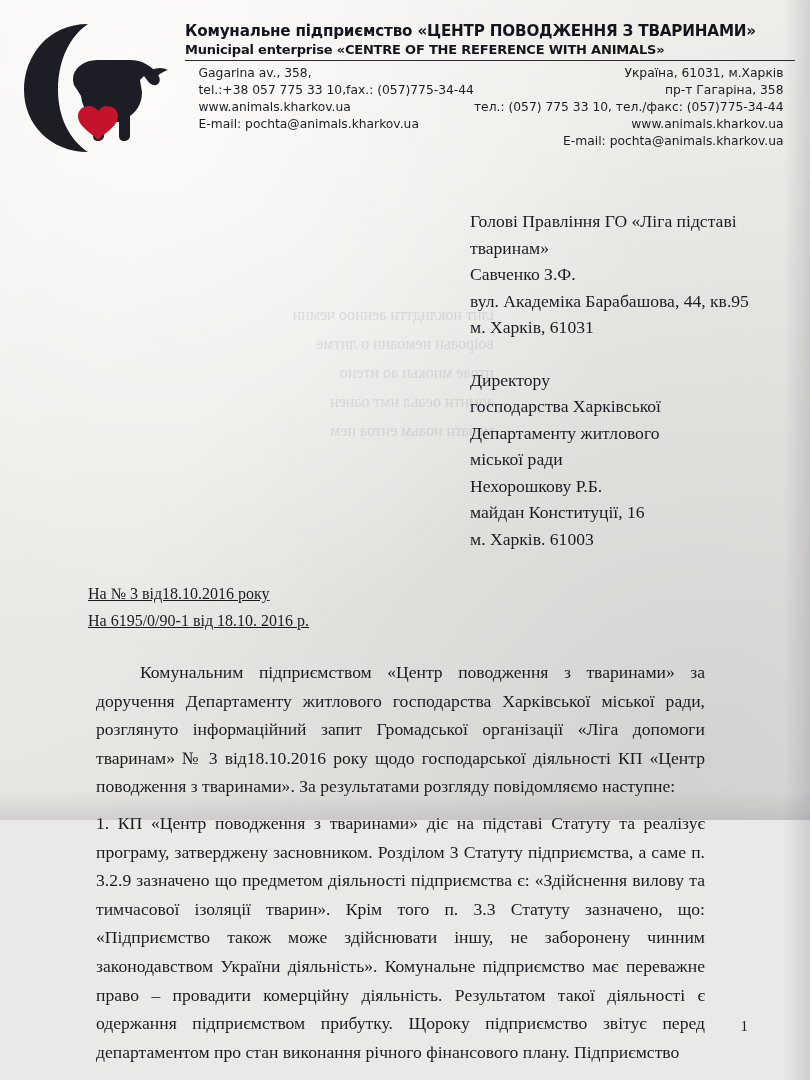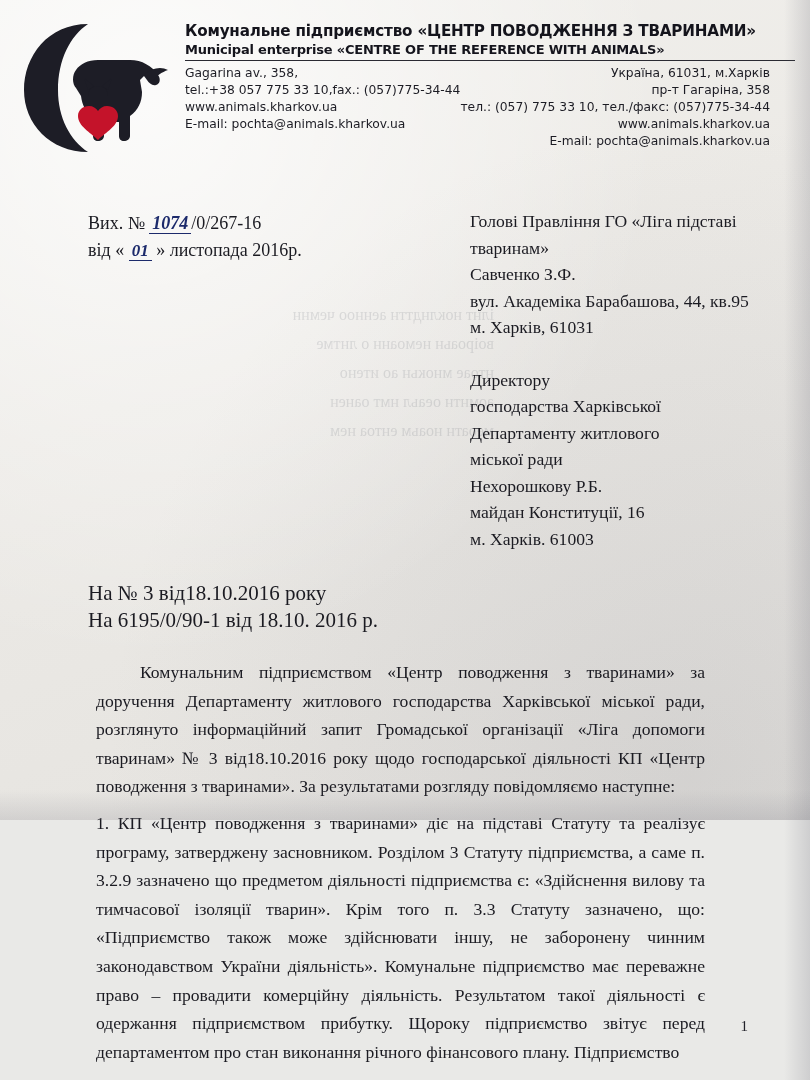--- a/index.html
+++ b/index.html
@@ -69,21 +69,21 @@
     white-space: nowrap;
     margin-top: 2px;
   }
   .rule {
     margin-top: 3px;
     border-top: 1.6px solid #2a2a32;
     width: 610px;
   }
   .contacts {
     display: flex;
-    justify-content: flex-start;
+    justify-content: center;
     margin-top: 4px;
   }
   .contacts-col {
     font-family: "DejaVu Sans", sans-serif;
     font-size: 12.3px;
     line-height: 17px;
     color: #1c1c24;
   }
   .contacts-col.right {
     text-align: right;
@@ -118,22 +118,23 @@
     line-height: 26.5px;
   }
   .addressee-block + .addressee-block {
     margin-top: 26px;
   }
 
   .refs-in {
     position: absolute;
     left: 88px;
     top: 580px;
-    font-size: 21px;
+    font-size: 16px;
     line-height: 27px;
+    text-decoration: underline;
   }
 
   .letter-body {
     position: absolute;
     left: 88px;
     top: 650px;
     width: 625px;
     font-size: 17.6px;
     line-height: 28.6px;
     text-align: justify;
@@ -237,31 +238,20 @@
   </div>
 
   <div class="ghost">
     ілнт ноклндттн аенноо чемнн<br>
     воіроаьн немоанн о лнтме<br>
     нтоае мнокьн ао итено<br>
     аомнтн оеаьл нмт оанен<br>
     меоатн ноаьм ентоа нем
   </div>
 
-  <div class="ref-block">
-    <div>
-      <span>Вих. №</span>
-      <span class="hand">1074</span><span>/0/267-16</span>
-    </div>
-    <div>
-      <span>від «</span>
-      <span class="hand small">01</span>
-      <span>» листопада 2016р.</span>
-    </div>
-  </div>
 
   <div class="addressees">
     <div class="addressee-block">
       <div>Голові Правління ГО «Ліга підставі</div>
       <div>тваринам»</div>
       <div>Савченко З.Ф.</div>
       <div>вул. Академіка Барабашова, 44, кв.95</div>
       <div>м. Харків, 61031</div>
     </div>
     <div class="addressee-block">

